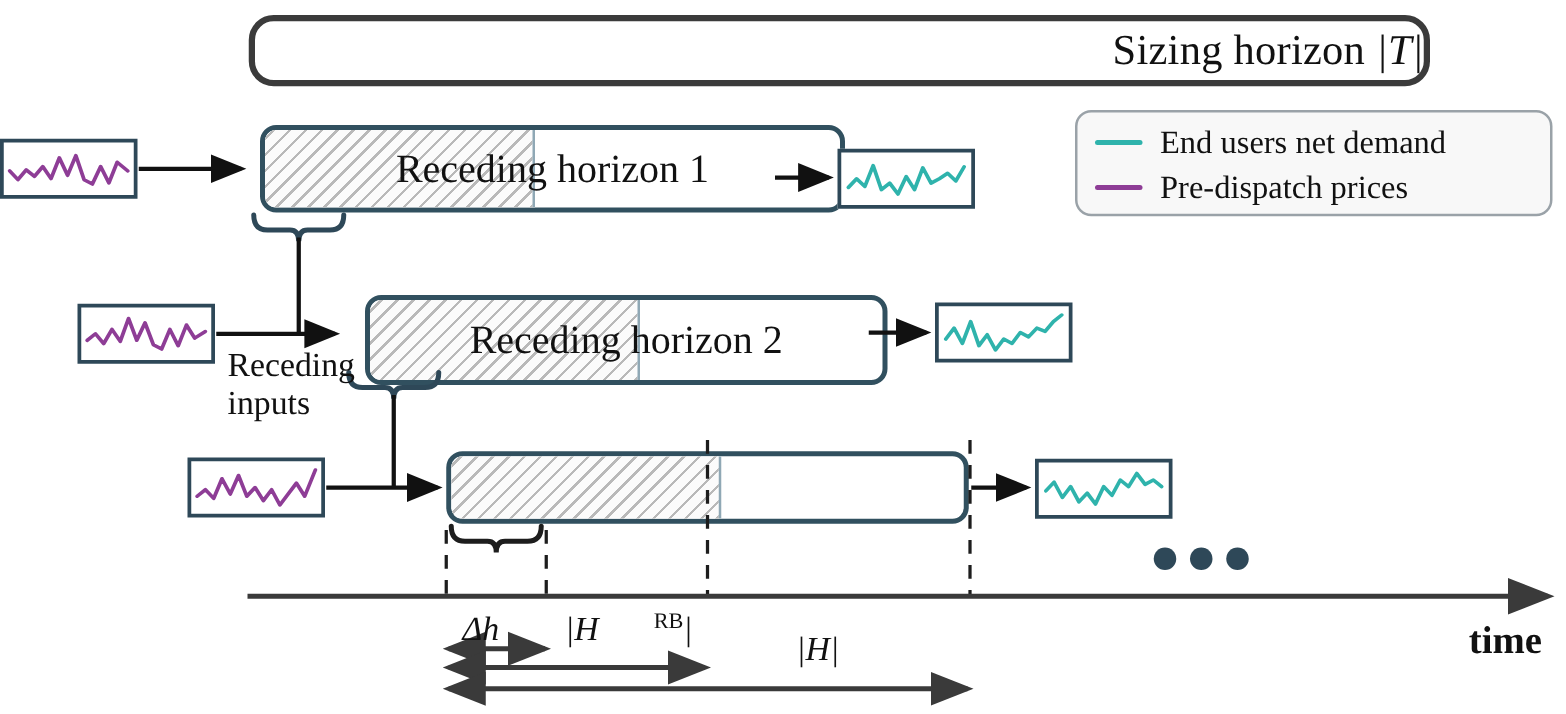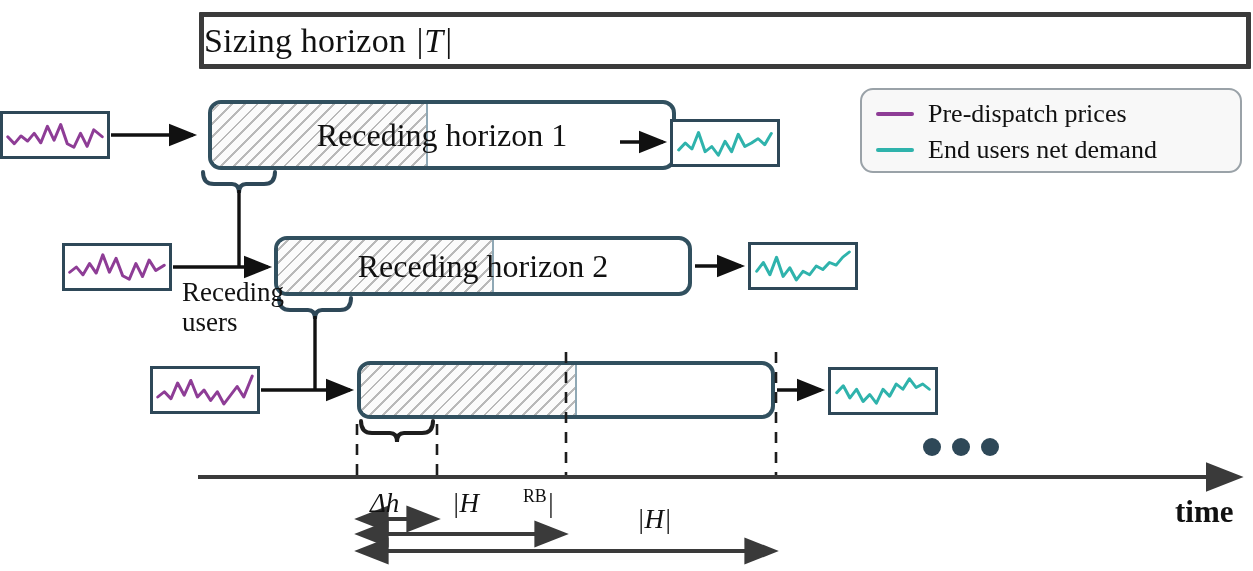--- a/index.html
+++ b/index.html
@@ -13,26 +13,26 @@
     font-family: "Liberation Serif", "DejaVu Serif", serif;
     color: #111;
   }
   #stage { position: absolute; inset: 0; }
   svg.layer { position: absolute; left: 0; top: 0; width: 1253px; height: 571px; }
 
   
   .sizing-box {
     position: absolute;
     left: 199px; top: 12px;
-    width: 1052px; height: 57px;
+    width: 945px; height: 57px;
     border: 5px solid #3b3b3b;
-    border-radius: 1px;
+    border-radius: 20px;
     background: #fff;
     box-sizing: border-box;
-    display: flex; align-items: center; justify-content: flex-start;
+    display: flex; align-items: center; justify-content: flex-end;
   }
   .sizing-label {
     font-size: 34px;
     letter-spacing: .2px;
     white-space: nowrap;
   }
   .sizing-label .mathit { font-style: italic; }
 
   
   .legend {
@@ -111,26 +111,26 @@
 <div id="stage">
 
   <div class="sizing-box">
     <div class="sizing-label">
       <span>Sizing horizon </span><span class="mathit">|T|</span>
     </div>
   </div>
 
   <div class="legend">
     <div class="legend-row">
+      <span class="legend-swatch" style="background:#2fb3ac"></span>
+      <span class="legend-text">End users net demand</span>
+    </div>
+    <div class="legend-row">
       <span class="legend-swatch" style="background:#8e3d96"></span>
       <span class="legend-text">Pre-dispatch prices</span>
-    </div>
-    <div class="legend-row">
-      <span class="legend-swatch" style="background:#2fb3ac"></span>
-      <span class="legend-text">End users net demand</span>
     </div>
   </div>
 
   <div class="sig-box" style="left:0px; top:111px; width:110px; height:48px;">
     <svg viewBox="0 0 110 48" preserveAspectRatio="none">
       <polyline fill="none" stroke="#8e3d96" stroke-width="3.2" stroke-linejoin="round" stroke-linecap="round" points="5,26 12,34 19,25 26,31 33,22 40,33 47,14 54,30 61,12 68,34 75,38 82,22 89,37 96,18 105,26"></polyline>
     </svg>
   </div>
 
   <div class="rh-box" style="left:208px; top:100px; width:468px; height:70px;">
@@ -145,21 +145,21 @@
       <polyline fill="none" stroke="#2fb3ac" stroke-width="3.2" stroke-linejoin="round" stroke-linecap="round" points="6,32 13,24 20,31 27,12 34,34 41,28 48,38 55,22 62,34 69,14 76,28 83,24 90,19 97,26 104,13"></polyline>
     </svg>
   </div>
 
   <div class="sig-box" style="left:62px; top:243px; width:110px; height:48px;">
     <svg viewBox="0 0 110 48" preserveAspectRatio="none">
       <polyline fill="none" stroke="#8e3d96" stroke-width="3.2" stroke-linejoin="round" stroke-linecap="round" points="5,30 12,24 19,33 26,20 33,31 40,10 47,30 54,14 61,34 68,38 75,20 82,35 89,16 96,28 105,22"></polyline>
     </svg>
   </div>
 
-  <div class="rh-box" style="left:274px; top:236px; width:418px; height:60px;">
+  <div class="rh-box" style="left:292px; top:236px; width:418px; height:72px;">
     <div class="rh-hatch" style="width:214px;"></div>
     <div class="rh-label">
       <span>Receding</span><span> horizon 2</span>
     </div>
   </div>
 
   <div class="sig-box" style="left:748px; top:242px; width:110px; height:48px;">
     <svg viewBox="0 0 110 48" preserveAspectRatio="none">
       <polyline fill="none" stroke="#2fb3ac" stroke-width="3.2" stroke-linejoin="round" stroke-linecap="round" points="6,30 13,20 20,34 27,14 34,36 41,26 48,40 55,30 62,34 69,24 76,28 83,20 90,23 97,14 104,8"></polyline>
     </svg>
@@ -255,21 +255,21 @@
     <g>
       <line x1="359" y1="534" x2="564" y2="534" stroke="#3a3a3a" stroke-width="4" marker-start="url(#ah-span-s)" marker-end="url(#ah-span-e)"></line>
     </g>
     <g>
       <line x1="359" y1="551" x2="774" y2="551" stroke="#3a3a3a" stroke-width="4" marker-start="url(#ah-span-s)" marker-end="url(#ah-span-e)"></line>
     </g>
   </svg>
 
   <div class="initial-label" style="left:182px; top:277px;">
     <div>Receding</div>
-    <div>users</div>
+    <div>inputs</div>
   </div>
 
   <div class="anno math" style="left:370px; top:489px;text-align:center;">
     <span>Δh</span>
   </div>
 
   <div class="anno math" style="left:452px; top:487px;">
     <span>|H</span><span class="up">RB</span><span>|</span>
   </div>
 

